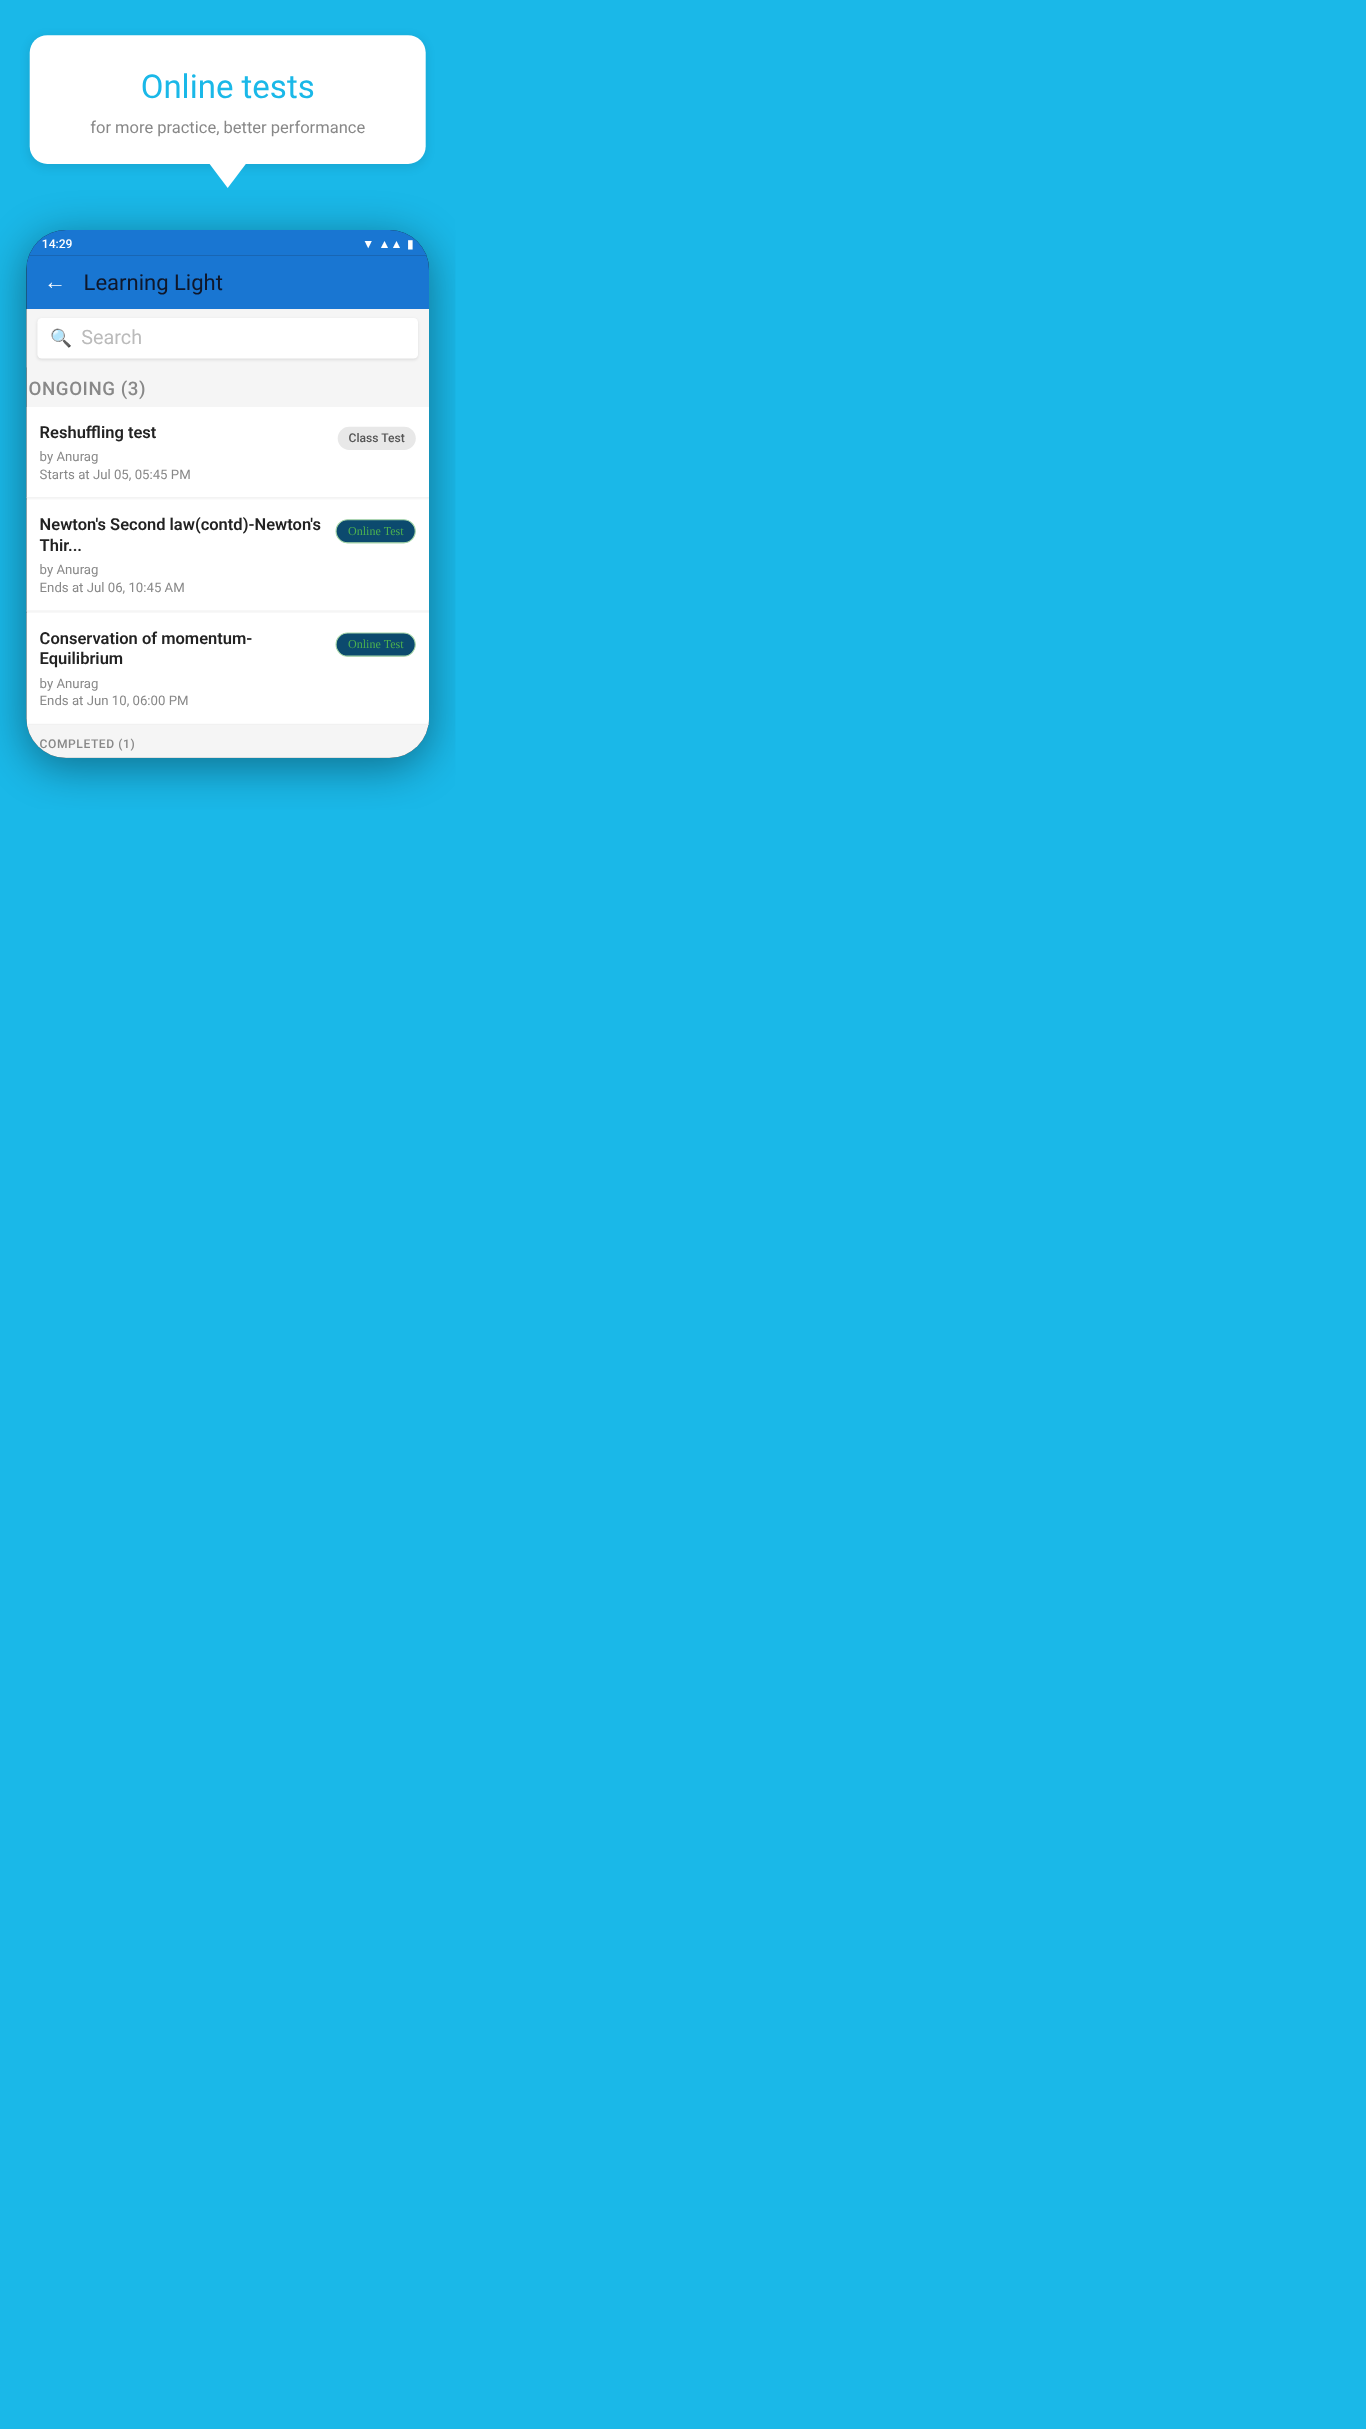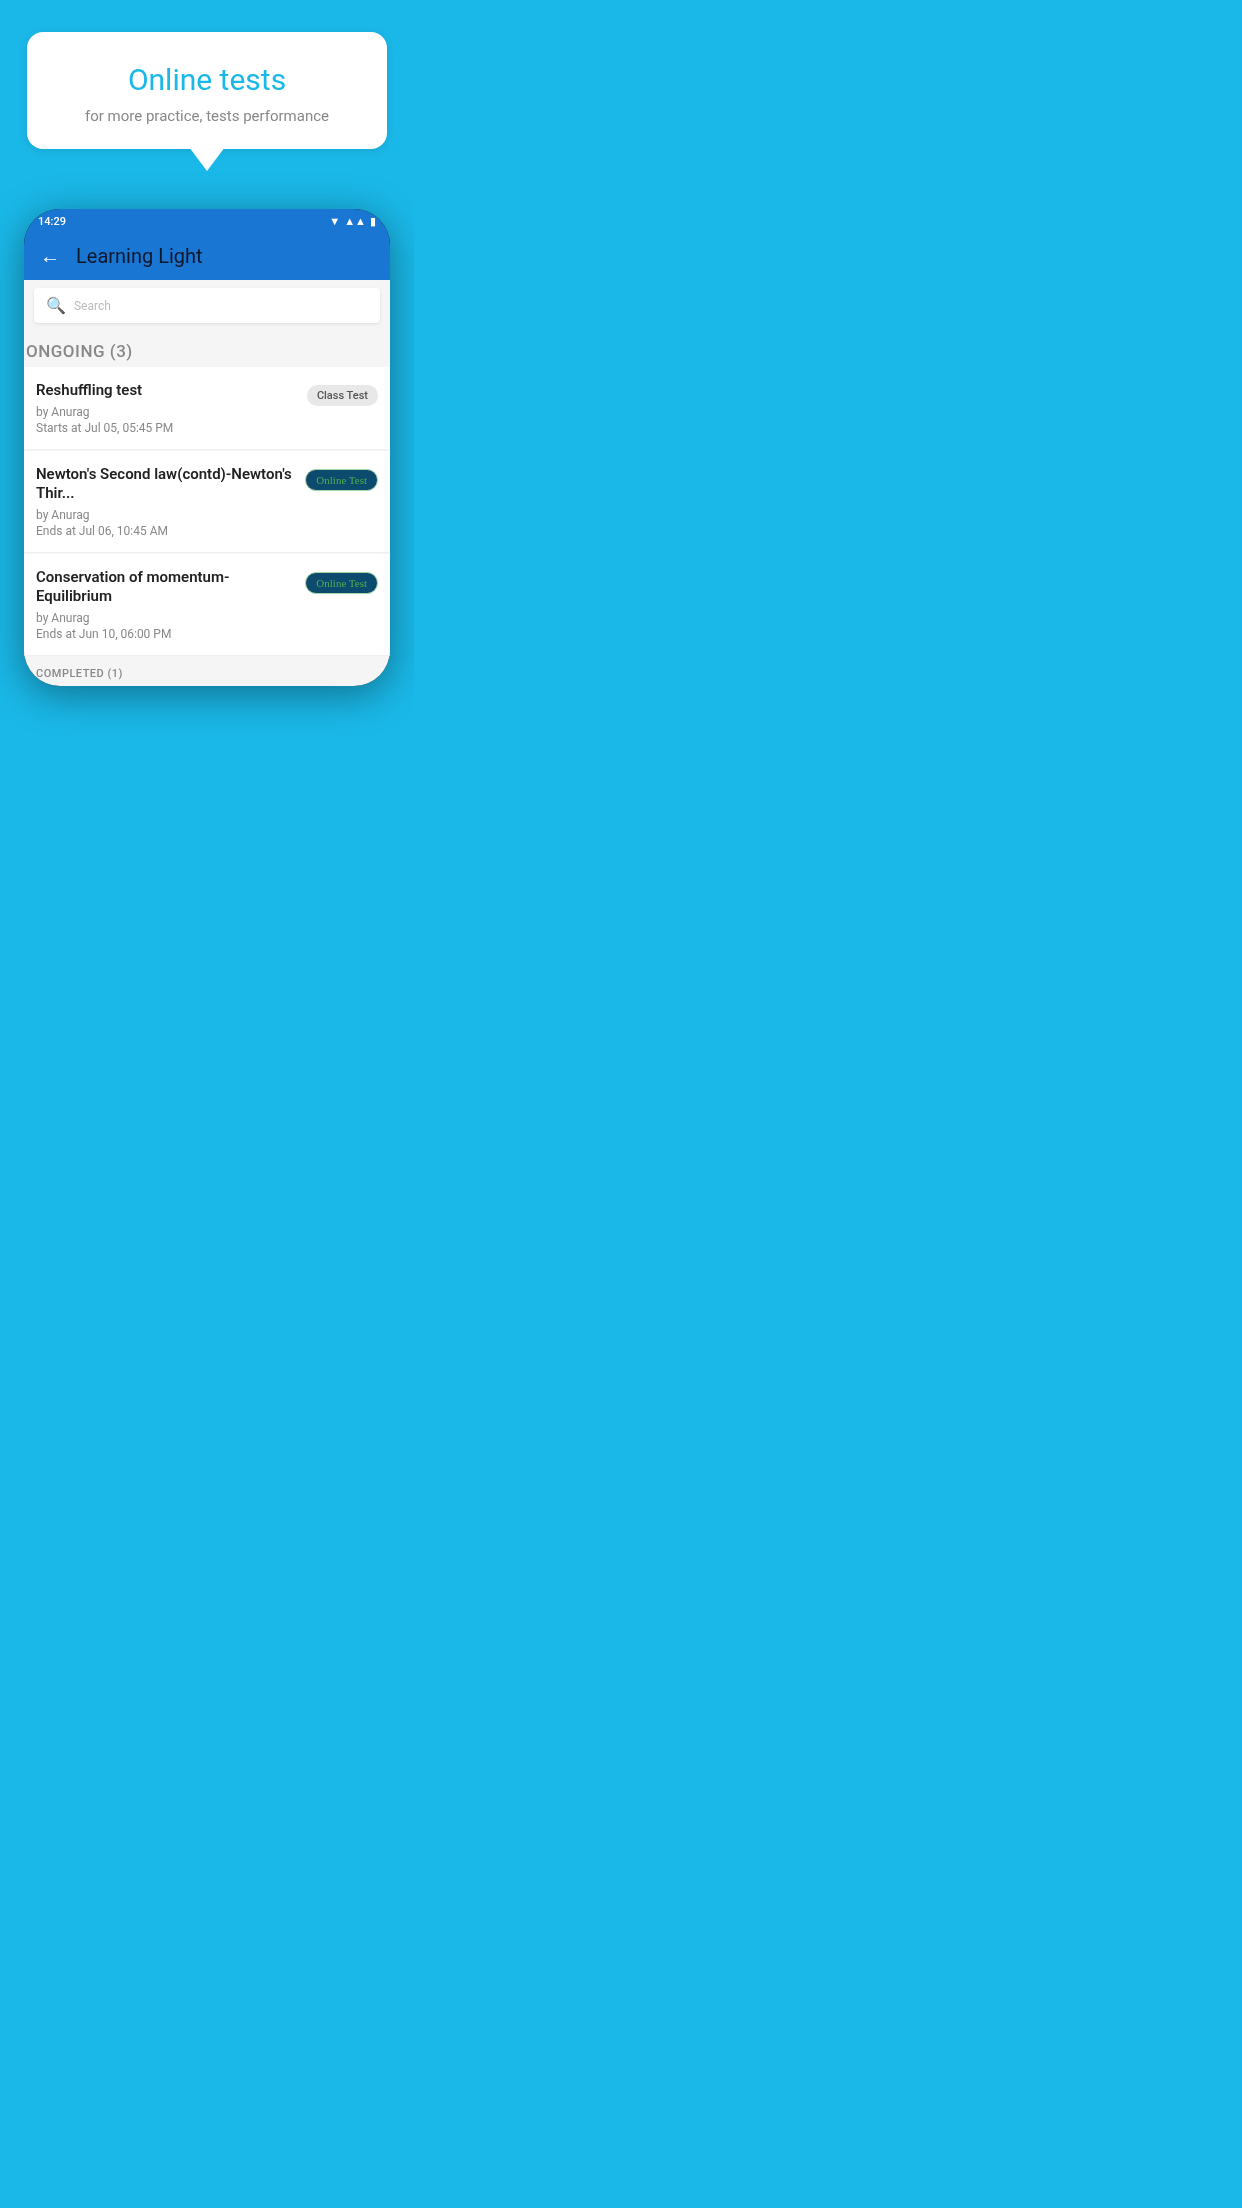--- a/index.html
+++ b/index.html
@@ -164,21 +164,21 @@
       box-shadow: 0 1px 3px rgba(0,0,0,0.1);
     }
 
     .search-icon {
       color: #aaa;
       font-size: 16px;
     }
 
     .search-placeholder {
       color: #bbb;
-      font-size: 12px;
+      font-size: 18px;
     }
 
     
     .section-header {
       padding: 10px 2px 6px;
       font-size: 17px;
       color: #888;
       font-weight: 500;
       letter-spacing: 0.5px;
     }
@@ -253,21 +253,21 @@
       background: #f5f5f5;
       overflow: hidden;
     }
   </style>
 </head>
 <body>
 
 <div class="hero-section">
   <div class="speech-bubble">
     <div class="bubble-title">Online tests</div>
-    <div class="bubble-subtitle">for more practice, tests performance</div>
+    <div class="bubble-subtitle">for more practice, better performance</div>
   </div>
 </div>
 
 <div class="phone-wrapper">
   <div class="phone">
 
     <div class="status-bar">
       <span class="status-time">14:29</span>
       <div class="status-icons">
         <span>▼</span>

